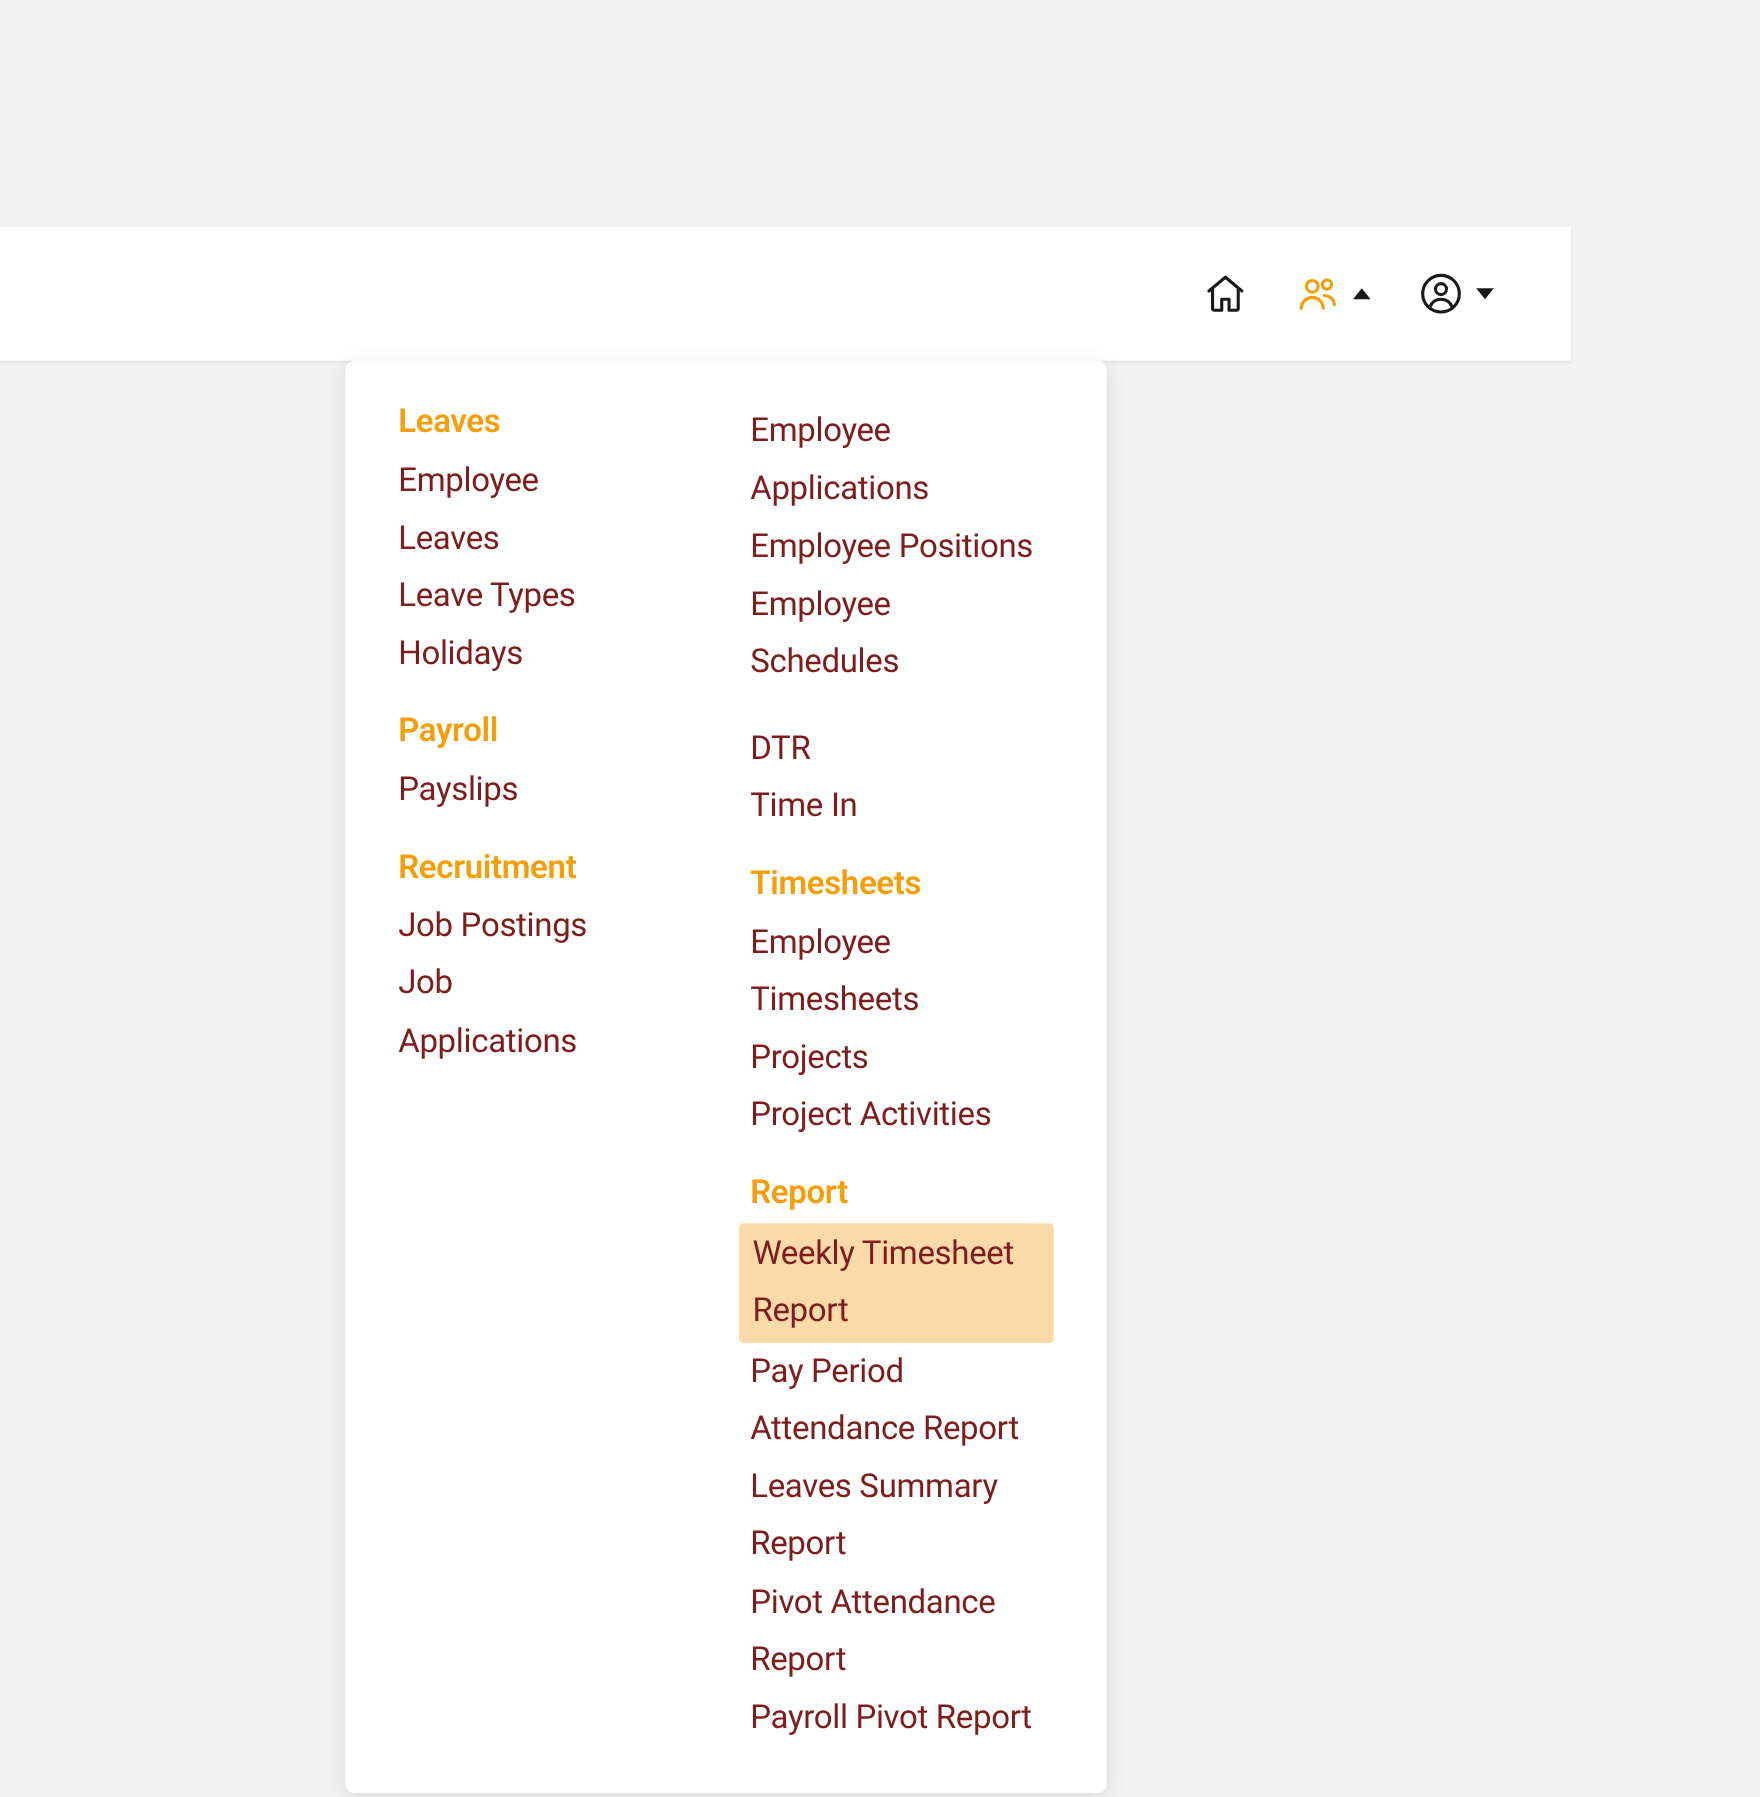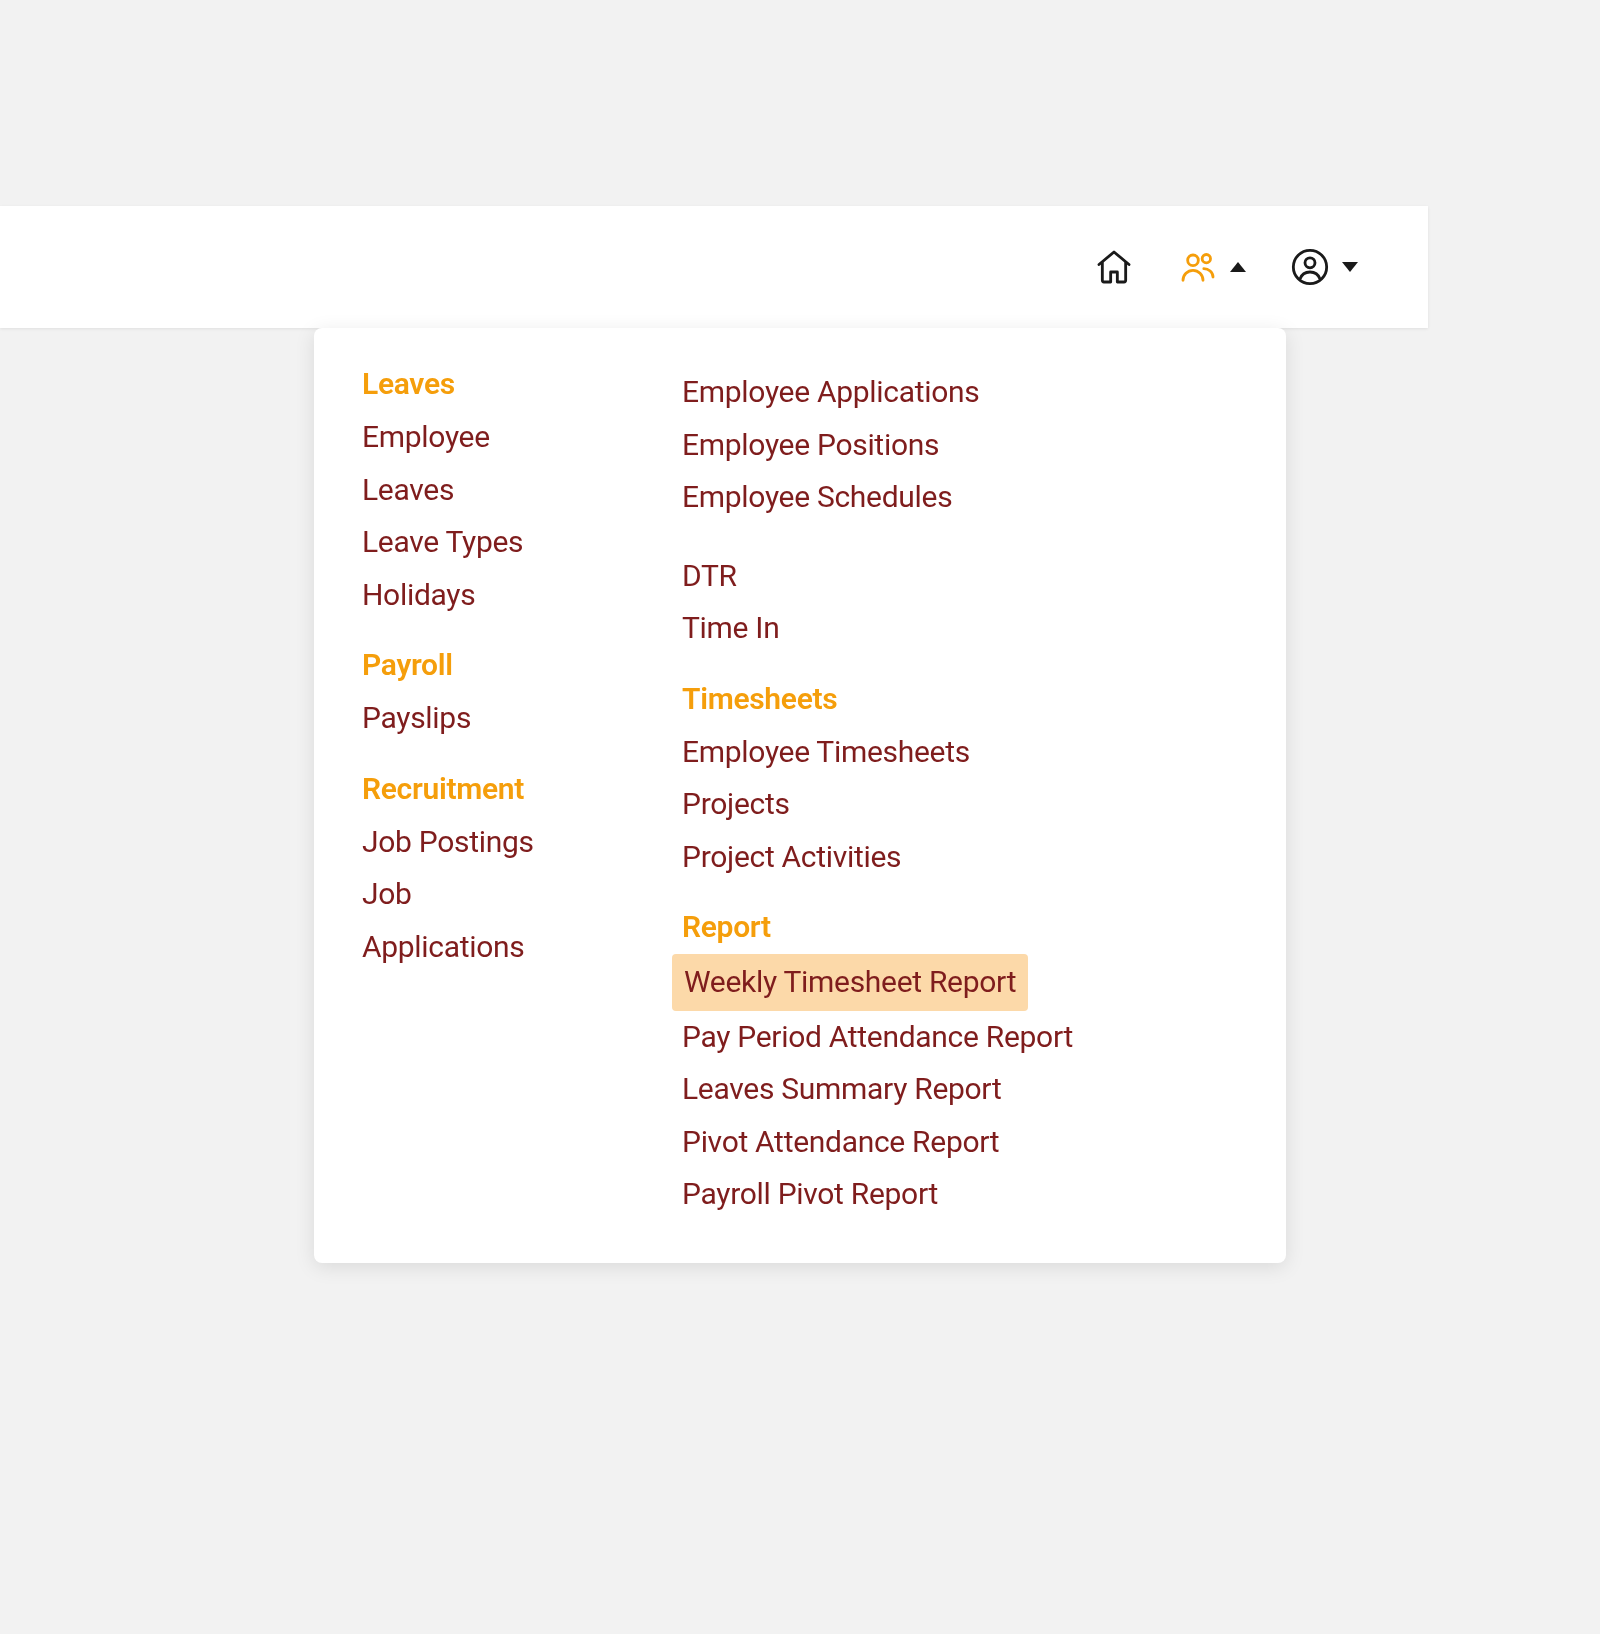--- a/index.html
+++ b/index.html
@@ -64,21 +64,21 @@
       height: 0;
       border-left: 8px solid transparent;
       border-right: 8px solid transparent;
       border-top: 10px solid #1a1a1a;
     }
     
     .dropdown {
       position: absolute;
       top: 328px;
       left: 314px;
-      width: 972px;
+      width: 692px;
       background-color: #ffffff;
       border-radius: 8px;
       box-shadow: 0 4px 20px rgba(0,0,0,0.1);
       padding: 38px 0 42px 0;
       display: flex;
     }
     
     .dropdown-column {
       flex: 1;
       padding: 0 48px;
@@ -114,21 +114,20 @@
       padding: 0 10px;
       margin-left: -10px;
       border-radius: 4px;
     }
     
     .section-item.highlighted {
       background-color: #fcd9a9;
       display: inline-block;
       padding: 2px 12px;
       border-radius: 4px;
-      text-align: center;
     }
   </style>
 </head>
 <body>
 
 <div class="topbar">
   <div class="topbar-icons">
 
     <div class="icon-group">
       <div class="icon">

